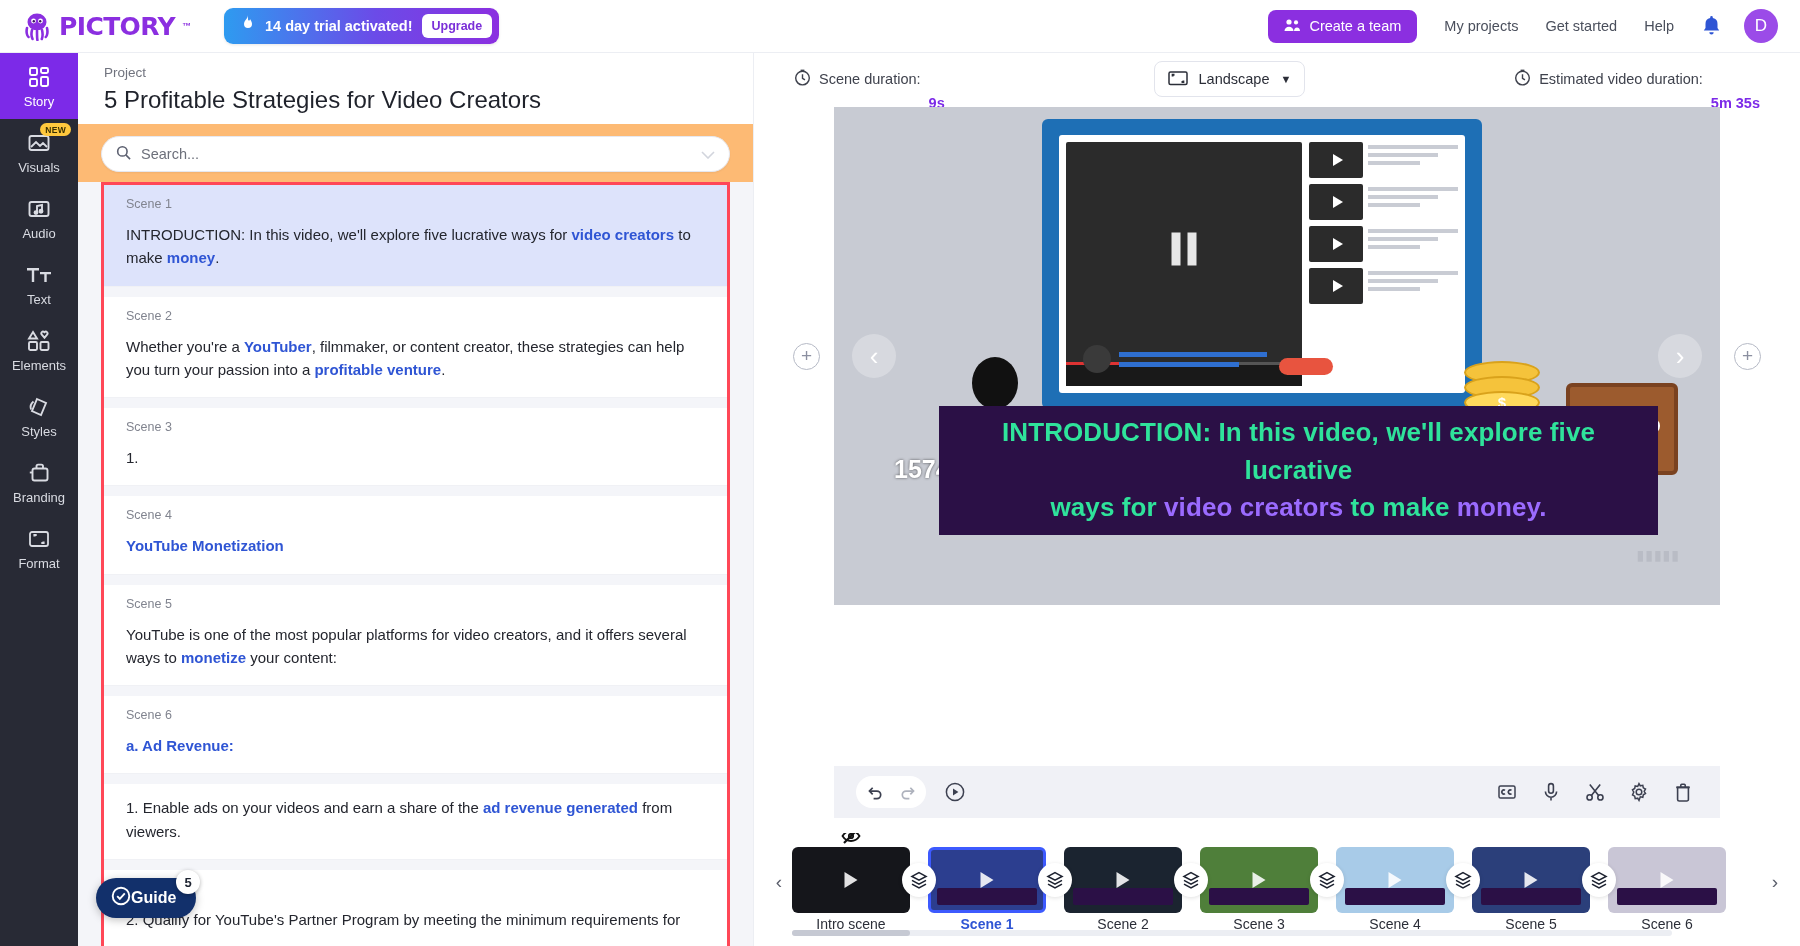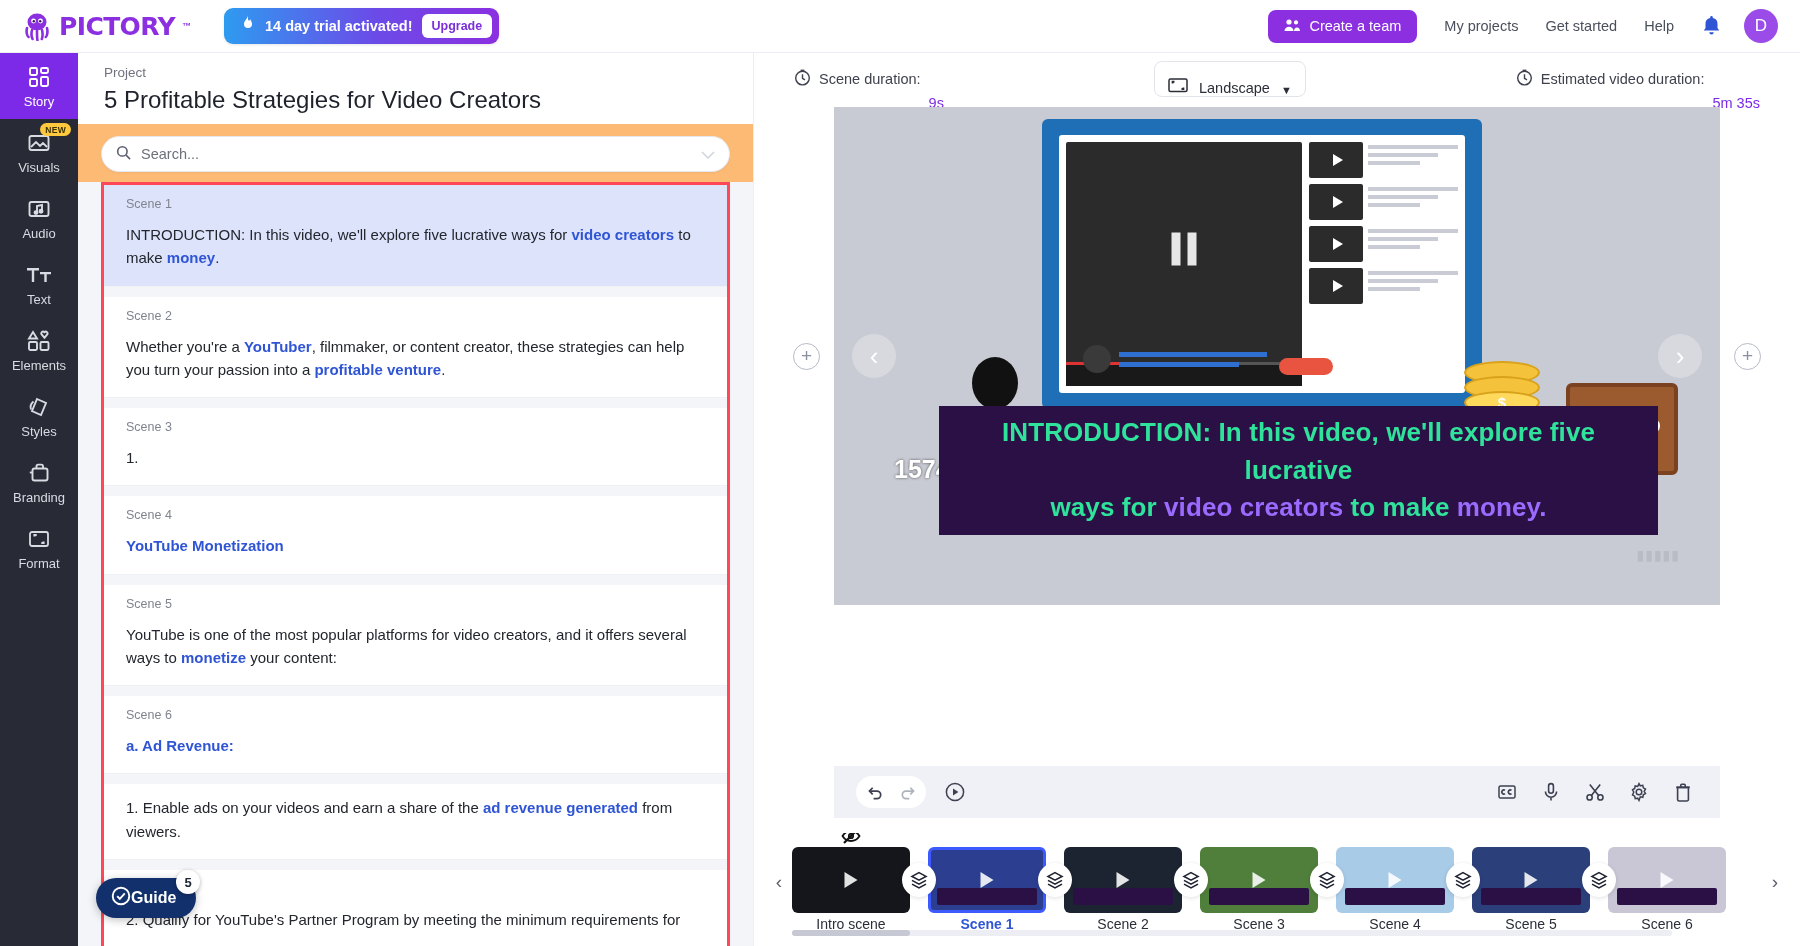--- a/index.html
+++ b/index.html
@@ -121,24 +121,24 @@
   
   .right-panel {
     flex: 1 1 auto; background: #fff; display: flex; flex-direction: column;
     min-width: 0; border-left: 1px solid #eceef3; position: relative;
   }
   .preview-top {
     height: 52px; flex: 0 0 52px; display: flex; align-items: center;
     padding: 0 40px; gap: 10px;
   }
   .dur { display: flex; align-items: center; gap: 8px; font-size: 14.5px; color: #3f424d; }
-  .dur b { color: #7C2AE8; font-weight: normal; margin-top: 48px; }
+  .dur b { color: #7C2AE8; font-weight: bold; margin-top: 48px; }
   .ratio-select {
     margin: 0 auto; height: 36px; border: 1px solid #e2e4ec; border-radius: 8px;
-    display: flex; align-items: flex-end; gap: 11px; padding: 0 13px; cursor: pointer;
+    display: flex; align-items: center; gap: 11px; padding: 0 13px; cursor: pointer;
     font-size: 14.5px; color: #2b2e38; background: #fff;
   }
 
   .stage-wrap {
     flex: 1 1 auto; display: flex; align-items: flex-start; justify-content: center;
     min-height: 0; position: relative; padding-top: 2px;
   }
   .stage-row { display: flex; align-items: center; gap: 14px; }
   .circle-add {
     width: 27px; height: 27px; border-radius: 50%; border: 1.6px solid #b6bac6;

